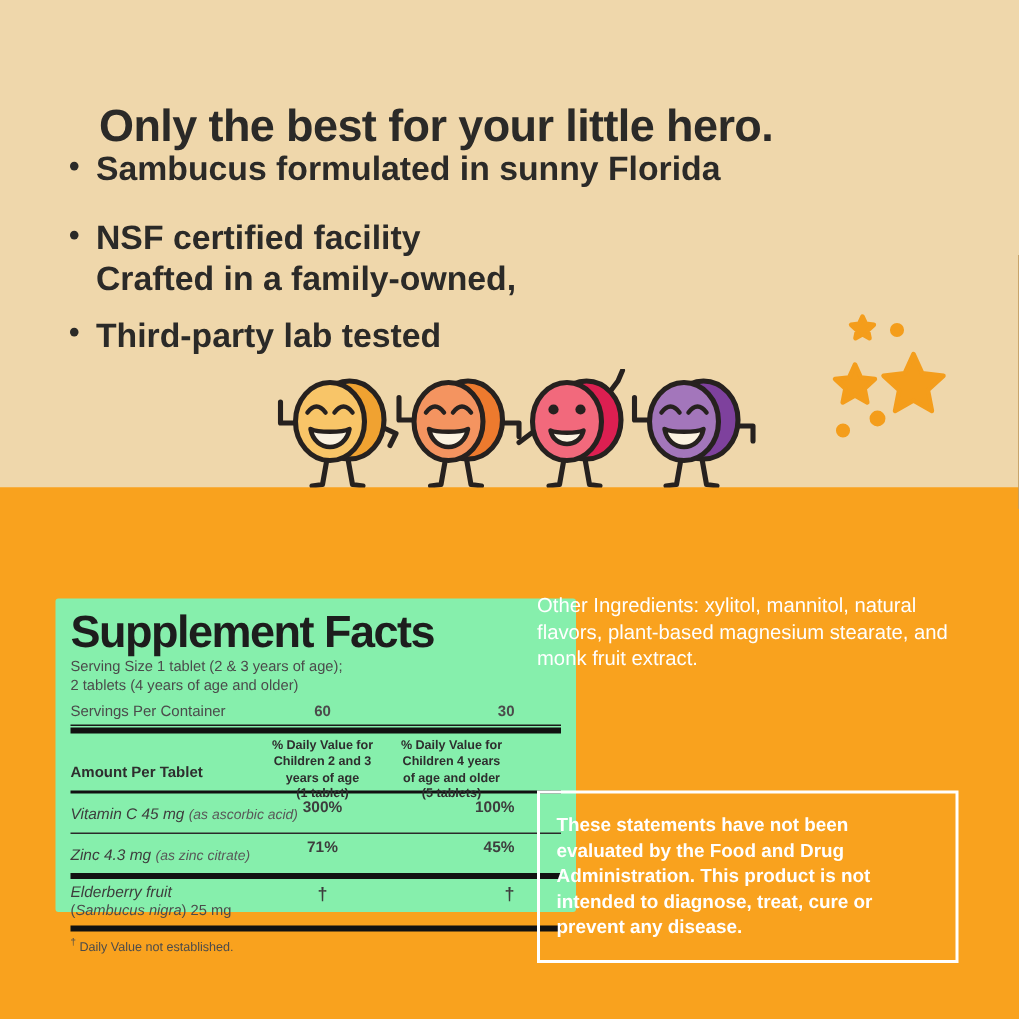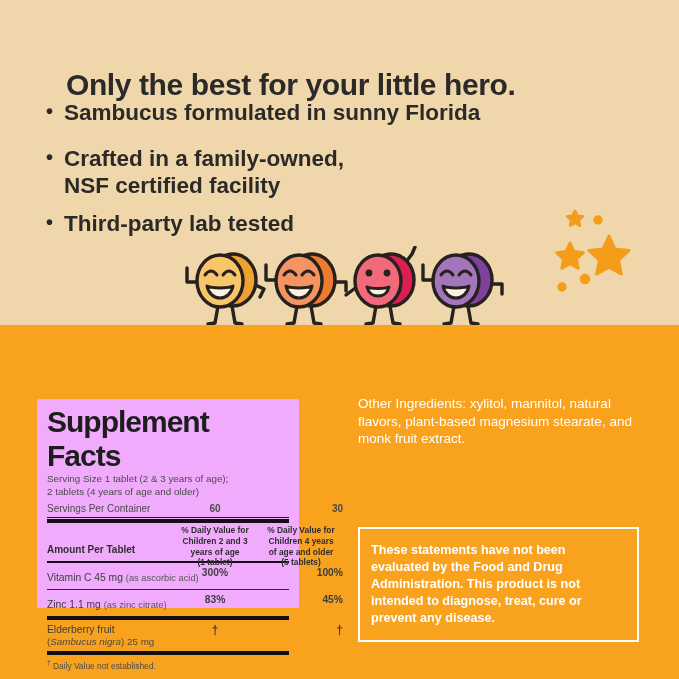--- a/index.html
+++ b/index.html
@@ -24,22 +24,22 @@
   .character{position:absolute;top:246px;width:92px;height:84px;}
   .c1{left:180px;} .c2{left:259px;} .c3{left:338px;} .c4{left:416px;}
   .character .eyes-open-g{display:none;}
   .character.mode-open .eyes-open-g{display:inline;}
   .character.mode-open .eyes-closed-g{display:none;}
   .stars{position:absolute;left:545px;top:207px;width:92px;height:95px;}
   .stars path,.stars circle{fill:var(--accent,#F49D1B);stroke:var(--accent,#F49D1B);}
   
   .bottom{position:absolute;left:0;top:325px;width:679px;height:354px;background:var(--bottom-bg,#F9A21E);}
   .facts{
-    position:absolute;left:37px;top:74px;width:262px;height:209px;
-    background:#f0abfc;border-radius:2px;box-sizing:border-box;
+    position:absolute;left:37px;top:74px;width:347px;height:209px;
+    background:#86efac;border-radius:2px;box-sizing:border-box;
     padding:6px 10px 6px 10px;color:var(--panel-text,#3A3A3A);
   }
   .facts-title{margin:0;font-size:30px;line-height:34px;font-weight:bold;letter-spacing:-1px;color:#1d1d1d;}
   .serving-line{font-size:9.8px;line-height:12.5px;color:#4b4b4b;}
   .srow{position:relative;height:15px;font-size:10px;color:#4b4b4b;margin-top:2px;}
   .srow .slabel{position:absolute;left:0;bottom:1px;}
   .vcol{position:absolute;text-align:center;font-weight:bold;}
   .vcol.v1{left:126px;width:84px;}
   .vcol.v2{left:212px;width:84px;text-align:right;}
   .rule-thin{height:1px;background:#1a1a1a;margin:1.5px 0 0 0;}
@@ -47,21 +47,21 @@
   .rule-mid{height:2px;background:#111;}
   .rule-sep{height:1px;background:#2a2a2a;}
   .rule-med2{height:3.5px;background:#111;}
   .hdr-row{position:relative;height:38px;}
   .amount-hdr{position:absolute;left:0;bottom:6px;font-size:10px;font-weight:bold;color:#2e2e2e;}
   .colhdr{position:absolute;top:2px;width:92px;font-size:8.4px;font-weight:bold;
     line-height:1.28;text-align:center;color:#2e2e2e;}
   .colhdr.h1{left:122px;} .colhdr.h2{left:208px;}
   .colhdr span{display:block;}
   .drow{position:relative;padding:4px 0 4px 0;min-height:11px;}
-  .drow .rname{font-size:10.3px;color:#3d3d3d;white-space:nowrap;}
+  .drow .rname{font-size:10.3px;color:#3d3d3d;white-space:nowrap;font-style:italic;}
   .drow .rdetail{font-size:9.3px;color:#585858;}
   .drow .vcol{top:4px;font-size:10.3px;color:#3d3d3d;}
   .drow.elder{padding:4px 0 3px 0;}
   .drow.elder .l2{font-size:9.8px;color:#4b4b4b;margin-top:1px;}
   .drow.elder .latin{font-style:italic;text-align:center;}
   .drow.elder .vcol{font-size:12px;top:3px;}
   .footnote{font-size:8.4px;color:#4b4b4b;padding-top:4px;}
   .footnote sup{font-size:6.5px;}
   .other-ing{
     position:absolute;left:358px;top:70px;width:296px;
@@ -83,22 +83,22 @@
 
     <div class="bullet b1">
       <span class="dot">•</span>
       <span class="btext">
           <span>Sambucus formulated in sunny Florida</span>
         </span>
     </div>
     <div class="bullet b2">
       <span class="dot">•</span>
       <span class="btext">
+        <span>NSF certified facility</span>
         <span>Crafted in a family-owned,</span>
-        <span>NSF certified facility</span>
       </span>
     </div>
     <div class="bullet b3">
       <span class="dot">•</span>
       <span class="btext">
           <span>Third-party lab tested</span>
         </span>
     </div>
 
     <div class="character c1 mode-closed" style="--front: #F8C568; --side: #F0A231;">
@@ -234,22 +234,22 @@
 
       <div class="drow">
         <span class="rname"><span>Vitamin C 45 mg</span> <span class="rdetail">(as ascorbic acid)</span></span>
         <span class="vcol v1">300%</span>
         <span class="vcol v2">100%</span>
       </div>
 
       <div class="rule-sep"></div>
 
       <div class="drow">
-        <span class="rname"><span>Zinc 1.1 mg</span> <span class="rdetail">(as zinc citrate)</span></span>
-        <span class="vcol v1">83%</span>
+        <span class="rname"><span>Zinc 4.3 mg</span> <span class="rdetail">(as zinc citrate)</span></span>
+        <span class="vcol v1">71%</span>
         <span class="vcol v2">45%</span>
       </div>
 
       <div class="rule-med2"></div>
 
       <div class="drow elder">
         <div class="rname">Elderberry fruit</div>
         <div class="l2"><span>(</span><span class="latin">Sambucus nigra</span><span>) 25 mg</span></div>
         <span class="vcol v1">†</span>
         <span class="vcol v2">†</span>

